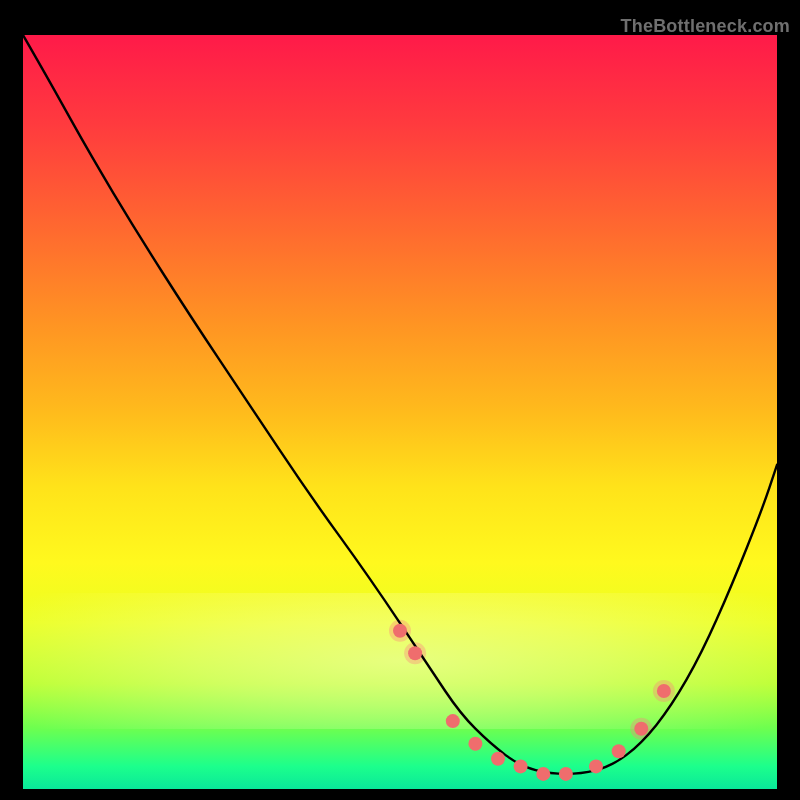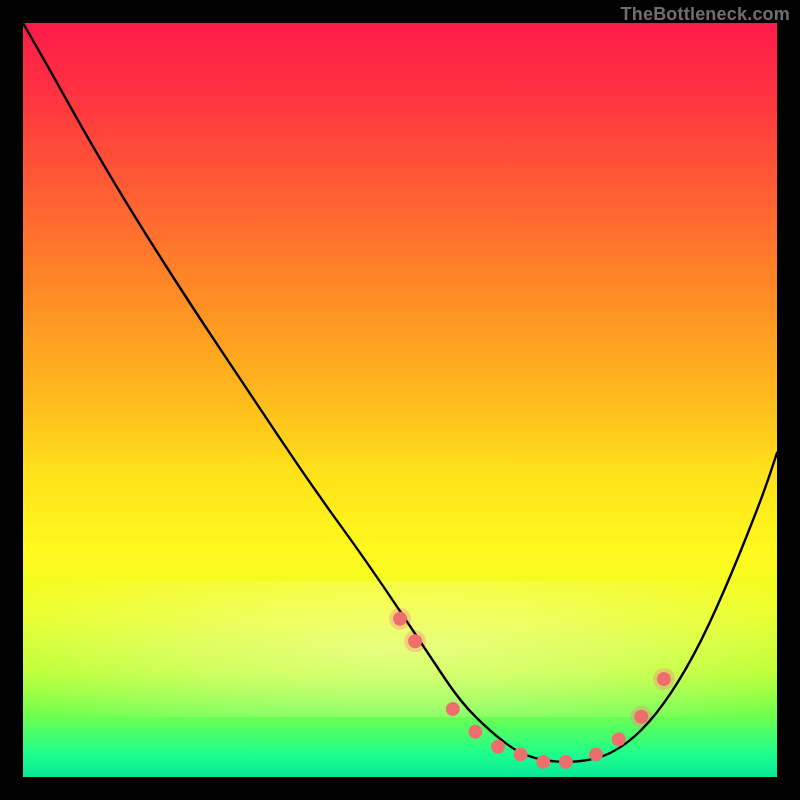--- a/index.html
+++ b/index.html
@@ -6,21 +6,21 @@
     margin: 0;
     padding: 0;
     width: 800px;
     height: 800px;
     background: #000;
     overflow: hidden;
   }
   .frame {
     position: absolute;
     left: 0;
-    top: 0;
+    top: 12px;
     width: 800px;
     height: 648px;
     background: #000;
   }
   .plot-area {
     position: absolute;
     left: 23px;
     top: 23px;
     width: 754px;
     height: 754px;

